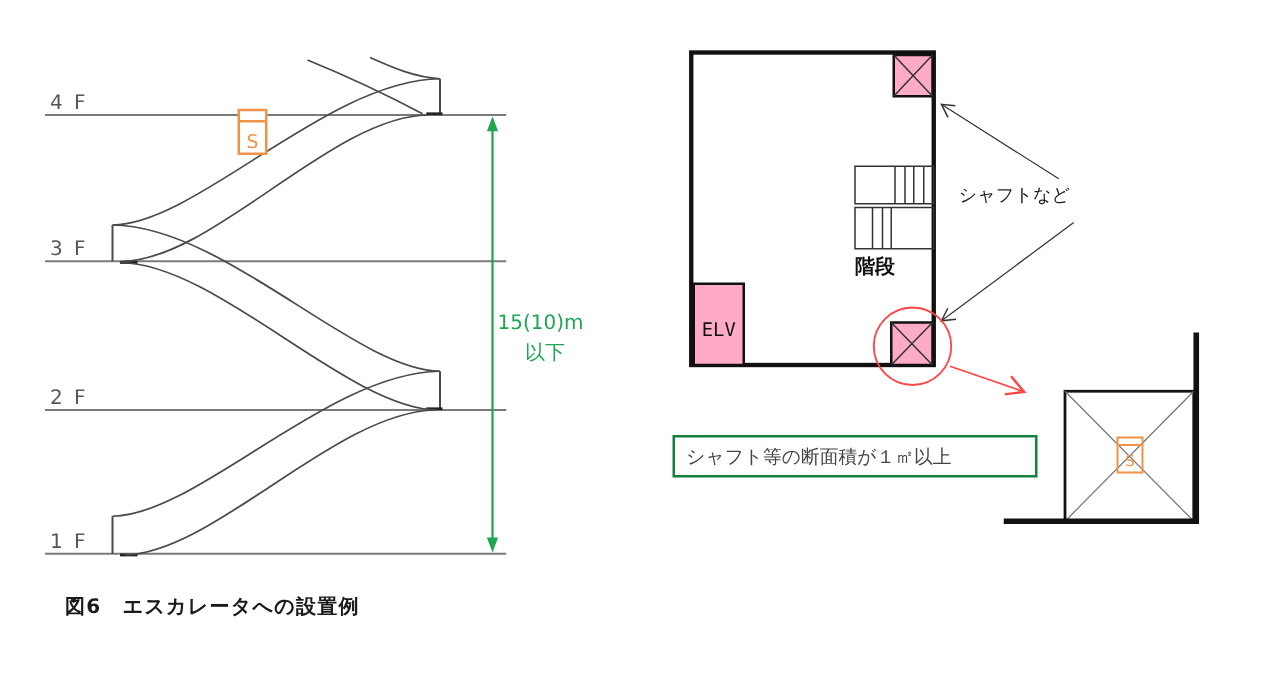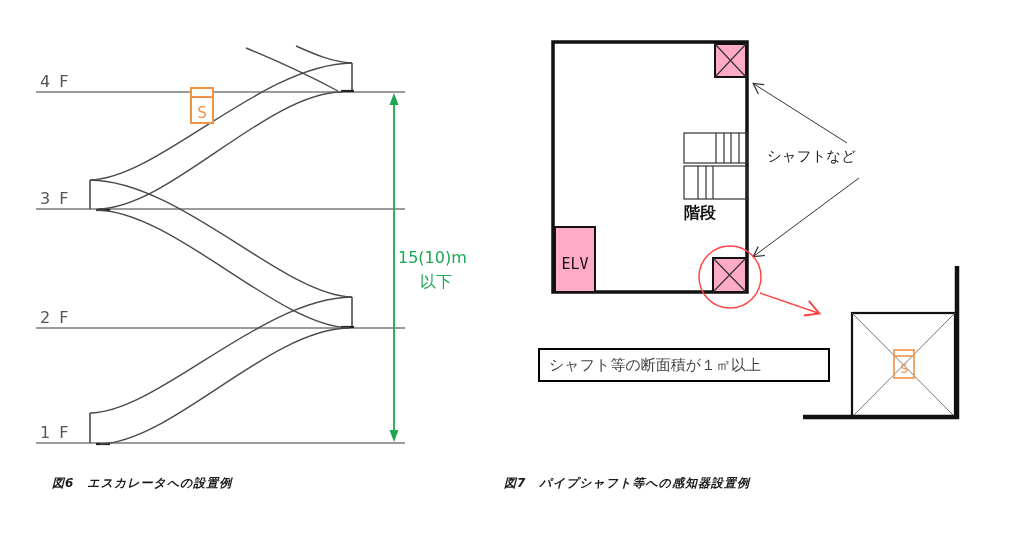--- a/index.html
+++ b/index.html
@@ -2,28 +2,28 @@
 <html><head>
 <meta charset="utf-8">
 <style>
   html,body{margin:0;padding:0;background:#fff;}
   #stage{
     position:relative;width:984px;height:540px;background:#fff;overflow:hidden;
     font-family:"DejaVu Sans","Liberation Sans",sans-serif;
   }
   #diagram-svg{position:absolute;left:0;top:0;}
   .caption{
-    position:absolute;top:475px;font-size:12px;font-weight:bold;color:#1a1a1a;
-    letter-spacing:1px;white-space:nowrap;font-style:italic;
+    position:absolute;top:475px;font-size:16px;font-weight:bold;color:#1a1a1a;
+    letter-spacing:1px;white-space:nowrap;
   }
   #fig6-caption{left:52px;}
   #fig7-caption{left:504px;}
   #note-box{
     position:absolute;left:538px;top:348px;width:270px;height:auto;
-    border:2px solid #000000;background:#fff;padding:2px 9px;
+    border:2px solid #15803d;background:#fff;padding:2px 9px;
     font-size:15px;line-height:26px;color:#444;white-space:nowrap;
   }
   svg text{font-family:"DejaVu Sans","Liberation Sans",sans-serif;}
   .floor-label{font-size:16px;fill:#555;letter-spacing:2px;}
   .dim-label{font-size:16px;fill:#1ea653;}
   .s-label{font-size:15px;fill:#ef9349;}
   .s-label-small{font-size:12px;fill:#ef9349;}
   .elv-label{font-family:"DejaVu Sans Mono","Liberation Mono",monospace;font-size:15px;fill:#111;}
   .stairs-label{font-size:16px;font-weight:bold;fill:#111;}
   .shaft-label{font-size:14.5px;fill:#222;}
@@ -139,15 +139,14 @@
       <path d="M803,417 H959" stroke="#111" stroke-width="4.5"></path>
     </g>
   </g>
 </svg>
 
 <div id="note-box">
   <div>シャフト等の断面積が１㎡以上</div>
 </div>
 
 <div id="fig6-caption" class="caption">図6　エスカレータへの設置例</div>
-<div id="fig7-caption" class="caption">図7　パイプシャフト等への感知器設置例</div>
 
 </div>
 
 </body></html>

